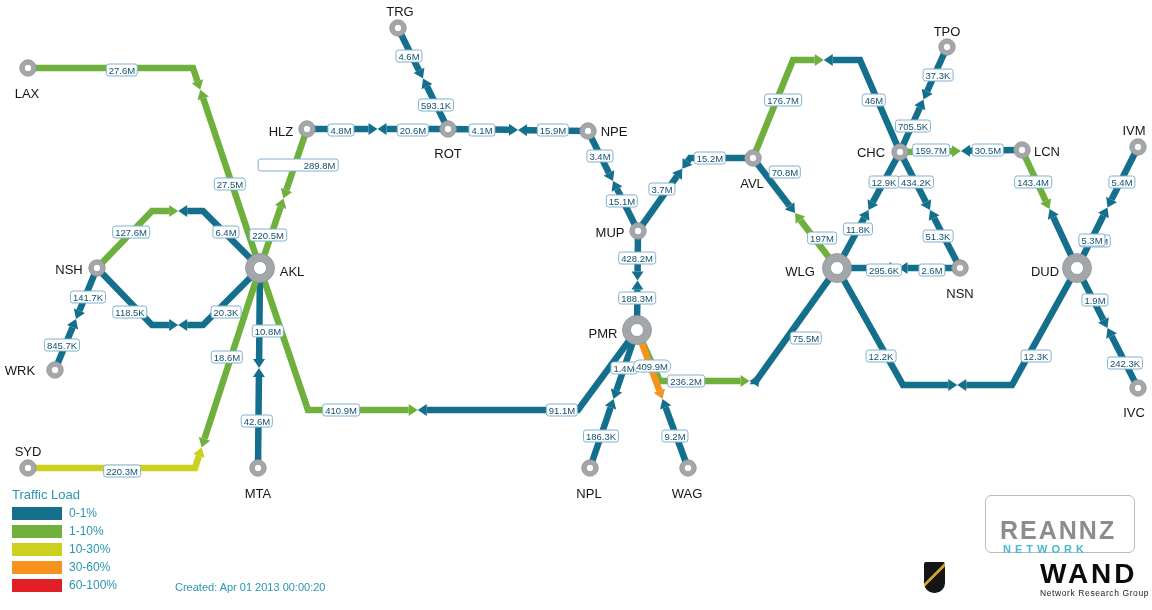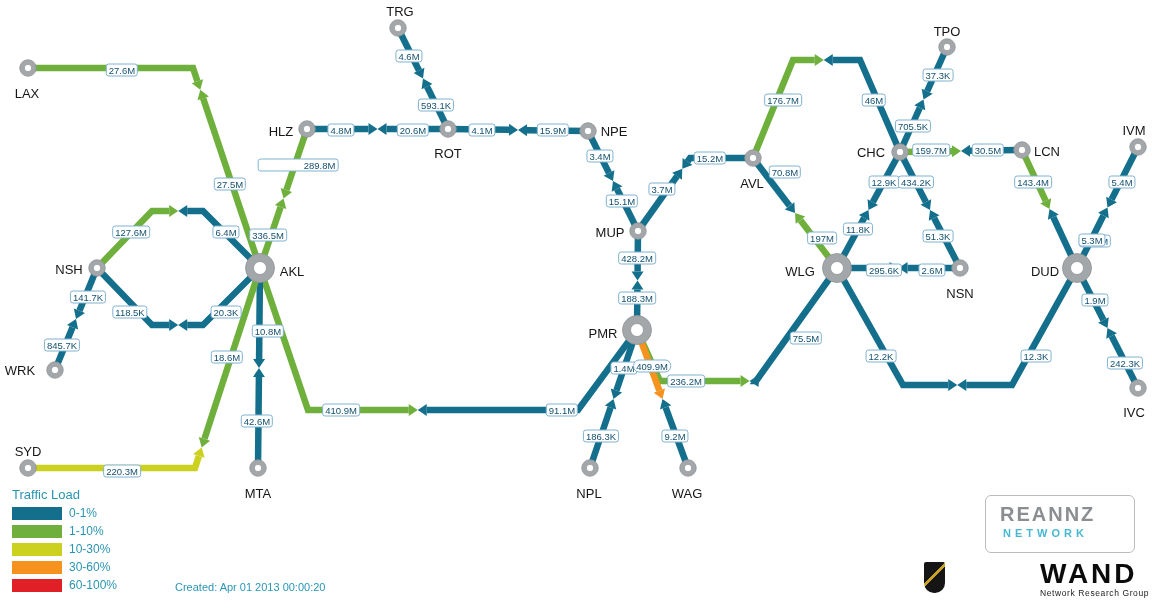--- a/index.html
+++ b/index.html
@@ -10,21 +10,21 @@
   #map-labels{position:absolute;left:0;top:0;width:1152px;height:610px;}
   .link-label{position:absolute;transform:translate(-50%,-50%);background:#ffffff;border:1px solid #7fb2d0;border-radius:3px;color:#14506e;font-size:9.5px;line-height:11px;padding:0 2px;white-space:nowrap;}
   .city-label{position:absolute;transform:translate(-50%,-50%);color:#161616;font-size:13px;white-space:nowrap;}
   #legend{position:absolute;left:12px;top:487px;}
   .legend-title{color:#2a95b3;font-size:13px;margin-bottom:3px;}
   .legend-row{display:flex;align-items:center;margin-top:5px;}
   .swatch{display:inline-block;width:50px;height:13px;background:#ccc;}
   .legend-label{color:#2a95b3;font-size:12px;margin-left:7px;line-height:13px;}
   #created{position:absolute;left:175px;top:581px;color:#2a95b3;font-size:11px;}
   #reannz-logo{position:absolute;left:985px;top:495px;width:150px;height:58px;border:1px solid #b9bdbf;border-radius:6px;padding:5px 0 0 14px;background:#fff;}
-  .reannz-name{color:#8a8e91;font-size:20px;font-weight:bold;letter-spacing:2px;line-height:26px;}
+  .reannz-name{color:#8a8e91;font-size:25px;font-weight:bold;letter-spacing:2px;line-height:26px;margin-top:16px;}
   .reannz-sub{color:#49b8d2;font-size:11px;letter-spacing:4px;font-weight:bold;margin-left:3px;}
   #waikato-logo{position:absolute;left:924px;top:562px;display:flex;gap:7px;align-items:flex-start;}
   .crest{width:21px;height:31px;background:linear-gradient(135deg,#151515 42%,#c9a227 42%,#c9a227 50%,#151515 50%);border-radius:2px 2px 10px 10px;}
   .wk1{font-size:7.5px;font-weight:bold;letter-spacing:0.4px;color:#111;}
   .wk2{font-family:"Liberation Serif",serif;font-size:17px;font-weight:bold;color:#111;line-height:17px;}
   .wk3{font-size:6.5px;color:#b00020;font-style:italic;}
   #wand-logo{position:absolute;left:1040px;top:559px;}
   .wand-name{font-size:28px;font-weight:bold;color:#0b0b0b;letter-spacing:3px;line-height:29px;}
   .wand-sub{font-size:8.5px;color:#222;letter-spacing:0.6px;}
 </style>
@@ -257,21 +257,21 @@
       </g>
       <g>
         <circle cx="1138" cy="388" r="6" fill="#ffffff" stroke="#a4a7aa" stroke-width="4.5"></circle>
         <circle cx="1138" cy="388" r="8.25" fill="none" stroke="#8f9396" stroke-width="0.8"></circle>
         <circle cx="1138" cy="388" r="3.75" fill="none" stroke="#8f9396" stroke-width="0.8"></circle>
       </g>
     </svg>
   <div id="map-labels">
       <div class="link-label" style="left: 122px; top: 70px;">27.6M</div>
       <div class="link-label" style="left: 230px; top: 184px;">27.5M</div>
-      <div class="link-label" style="left: 268px; top: 235px;">336.5M</div>
+      <div class="link-label" style="left: 268px; top: 235px;">220.5M</div>
       <div class="link-label" style="left: 298px; top: 165px; padding-left: 45px;">289.8M</div>
       <div class="link-label" style="left: 341px; top: 130px;">4.8M</div>
       <div class="link-label" style="left: 413px; top: 130px;">20.6M</div>
       <div class="link-label" style="left: 482px; top: 130px;">4.1M</div>
       <div class="link-label" style="left: 553px; top: 130px;">15.9M</div>
       <div class="link-label" style="left: 409px; top: 56px;">4.6M</div>
       <div class="link-label" style="left: 436px; top: 105px;">593.1K</div>
       <div class="link-label" style="left: 600px; top: 156px;">3.4M</div>
       <div class="link-label" style="left: 622px; top: 201px;">15.1M</div>
       <div class="link-label" style="left: 662px; top: 189px;">3.7M</div>

